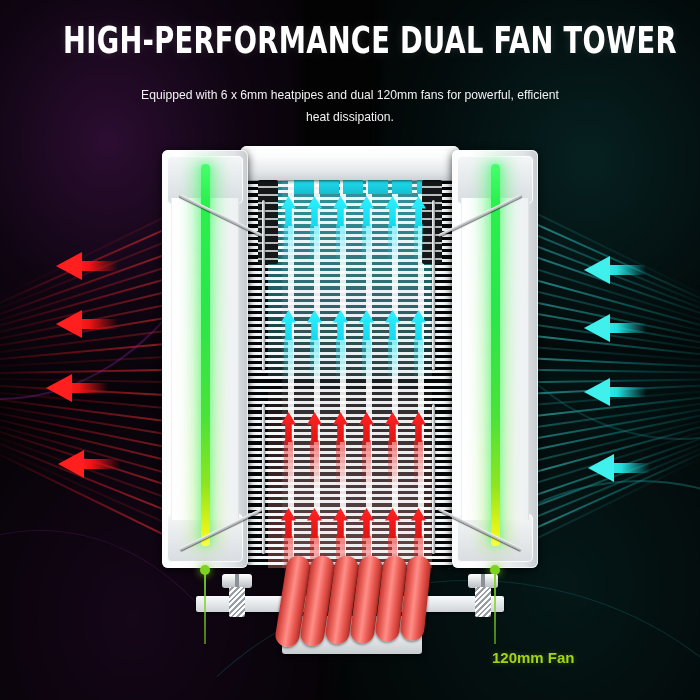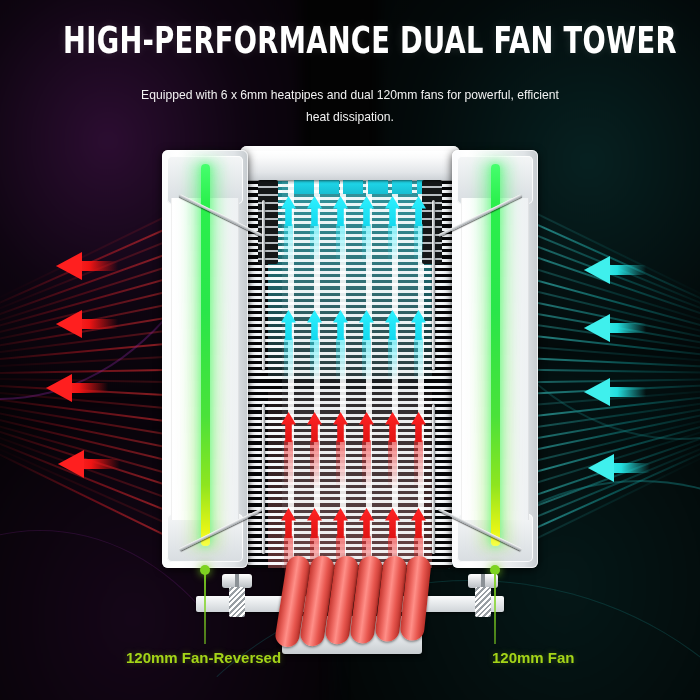--- a/index.html
+++ b/index.html
@@ -575,16 +575,15 @@
         <div class="head"></div>
       </div>
       <div class="sidearrow cyan" style="left: 588px; top: 454px;">
         <div class="body"></div>
         <div class="head"></div>
       </div>
     </div>
 
   <div class="callout-line" style="left:204px;top:566px;height:78px;"></div>
   <div class="callout-line" style="left:494px;top:566px;height:78px;"></div>
-  <div class="callout-label" style="left:126px;top:649px;">120mm Fan-Reversed</div>
   <div class="callout-label" style="left:492px;top:649px;">120mm Fan</div>
 
 </div>
 
 </body></html>

